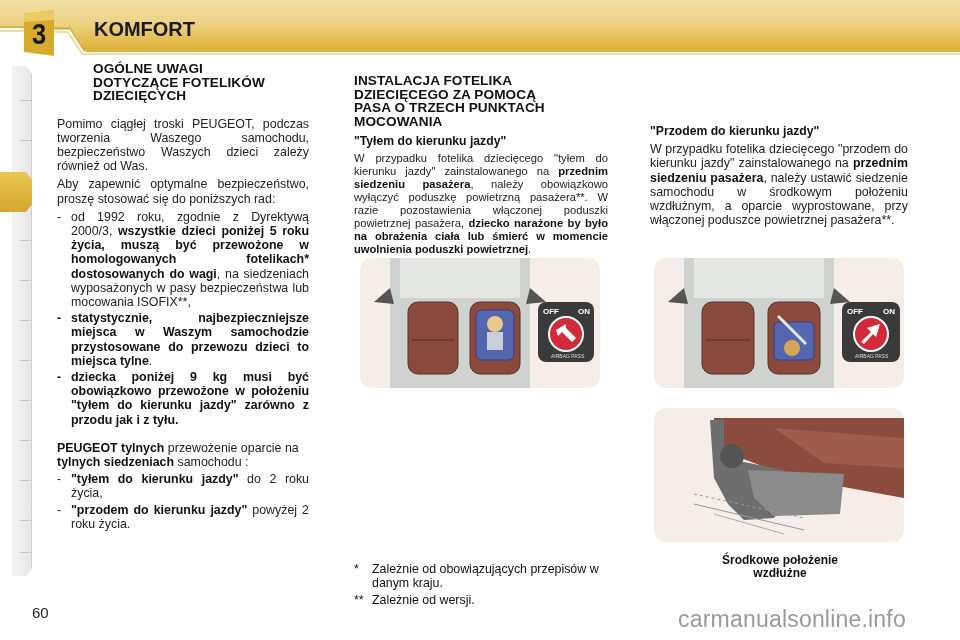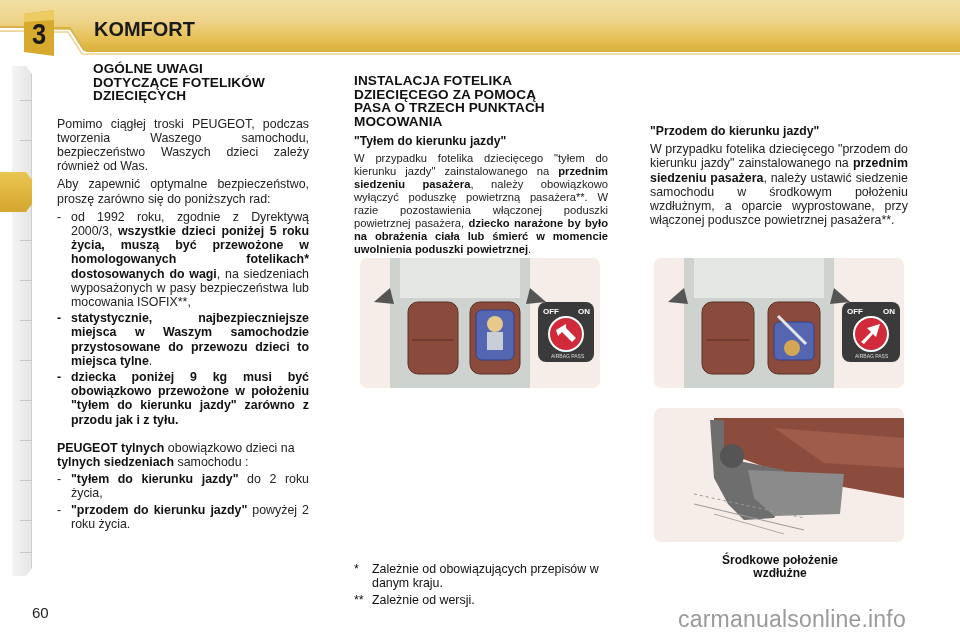--- a/index.html
+++ b/index.html
@@ -47,21 +47,21 @@
   .just { text-align:justify; }
   .li { position:relative; padding-left:14px; text-align:justify; margin-bottom:2px; }
   .li .dash { position:absolute; left:0; top:0; }
   .small { font-size:11.2px; line-height:13px; }
 
   .col-left { left:57px; top:62px; width:252px; }
   .col-mid { left:354px; top:62px; width:254px;margin-top:12px; }
   .col-right { left:650px; top:124px; width:258px; }
 
   
-  .figure { position:absolute; background:#f7ede8; border-radius:7px; overflow:hidden; }
+  .figure { position:absolute; background:#f7ede8; border-radius:12px; overflow:hidden; }
   .fig-car-1 { left:360px; top:258px; width:240px; height:130px; }
   .fig-car-2 { left:654px; top:258px; width:250px; height:130px; }
   .fig-seat { left:654px; top:408px; width:250px; height:134px; }
 
   .caption { position:absolute; left:660px; top:554px; width:240px; text-align:center; font-weight:bold; font-size:12px; line-height:13px; color:#111; }
 
   .footnotes { position:absolute; left:354px; top:562px; width:254px; font-size:12.4px; line-height:14px; }
   .fn { position:relative; padding-left:18px; margin-bottom:3px; }
   .fn .mark { position:absolute; left:0; top:0; }
 
@@ -101,37 +101,37 @@
 <div class="side-tick" style="top:552px"></div>
 <div class="side-tab-active"></div>
 
 <div class="col col-left">
   <div class="h-main" style="margin-bottom:14px;margin-left:36px;">
     <div>OGÓLNE UWAGI</div>
     <div>DOTYCZĄCE FOTELIKÓW</div>
     <div>DZIECIĘCYCH</div>
   </div>
   <p class="just">Pomimo ciągłej troski PEUGEOT, podczas tworzenia Waszego samochodu, bezpieczeństwo Waszych dzieci zależy również od Was.</p>
-  <p class="just">Aby zapewnić optymalne bezpieczeństwo, proszę zarówno się do poniższych rad:</p>
+  <p class="just">Aby zapewnić optymalne bezpieczeństwo, proszę stosować się do poniższych rad:</p>
 
   <div class="li">
     <span class="dash">-</span>
     <span>od 1992 roku, zgodnie z Dyrektywą 2000/3, </span><span class="b">wszystkie dzieci poniżej 5 roku życia, muszą być przewożone w homologowanych fotelikach* dostosowanych do wagi</span><span>, na siedzeniach wyposażonych w pasy bezpieczeństwa lub mocowania ISOFIX**,</span>
   </div>
   <div class="li">
     <span class="dash b">-</span>
     <span class="b">statystycznie, najbezpieczniejsze miejsca w Waszym samochodzie przystosowane do przewozu dzieci to miejsca tylne</span><span>.</span>
   </div>
   <div class="li" style="margin-bottom:14px;">
     <span class="dash b">-</span>
     <span class="b">dziecka poniżej 9 kg musi być obowiązkowo przewożone w położeniu "tyłem do kierunku jazdy" zarówno z przodu jak i z tyłu.</span>
   </div>
 
   <p style="margin-bottom:3px;">
-    <span class="b">PEUGEOT tylnych</span><span> obowiązkowo dzieci na </span><span class="b">tylnych siedzeniach</span><span> samochodu :</span>
+    <span class="b">PEUGEOT tylnych</span><span> przewożenie oparcie na </span><span class="b">tylnych siedzeniach</span><span> samochodu :</span>
   </p>
   <div class="li">
     <span class="dash">-</span>
     <span class="b">"tyłem do kierunku jazdy"</span><span> do 2 roku życia,</span>
   </div>
   <div class="li">
     <span class="dash">-</span>
     <span class="b">"przodem do kierunku jazdy"</span><span> powyżej 2 roku życia.</span>
   </div>
 </div>

